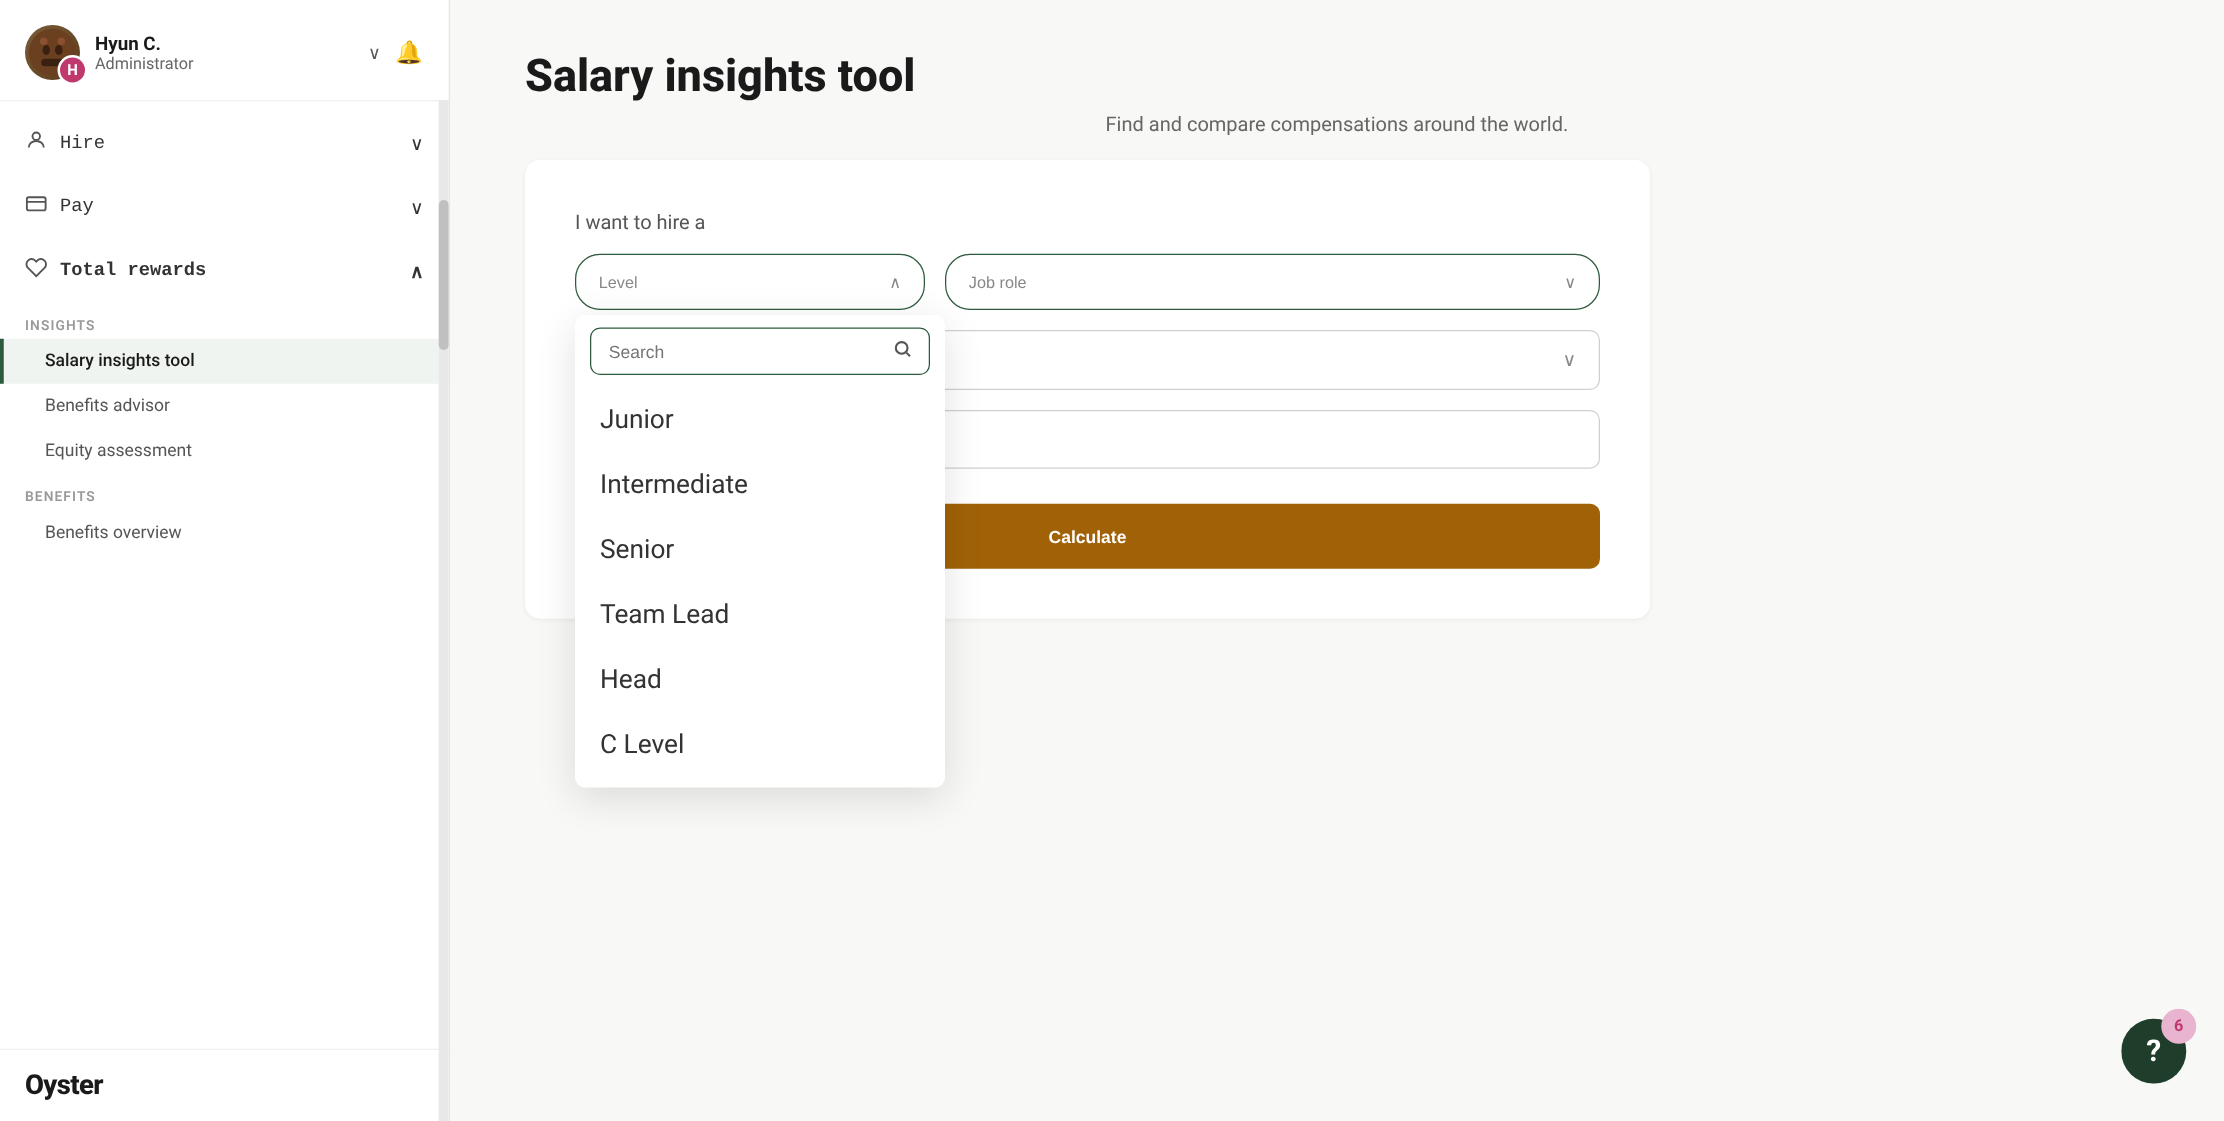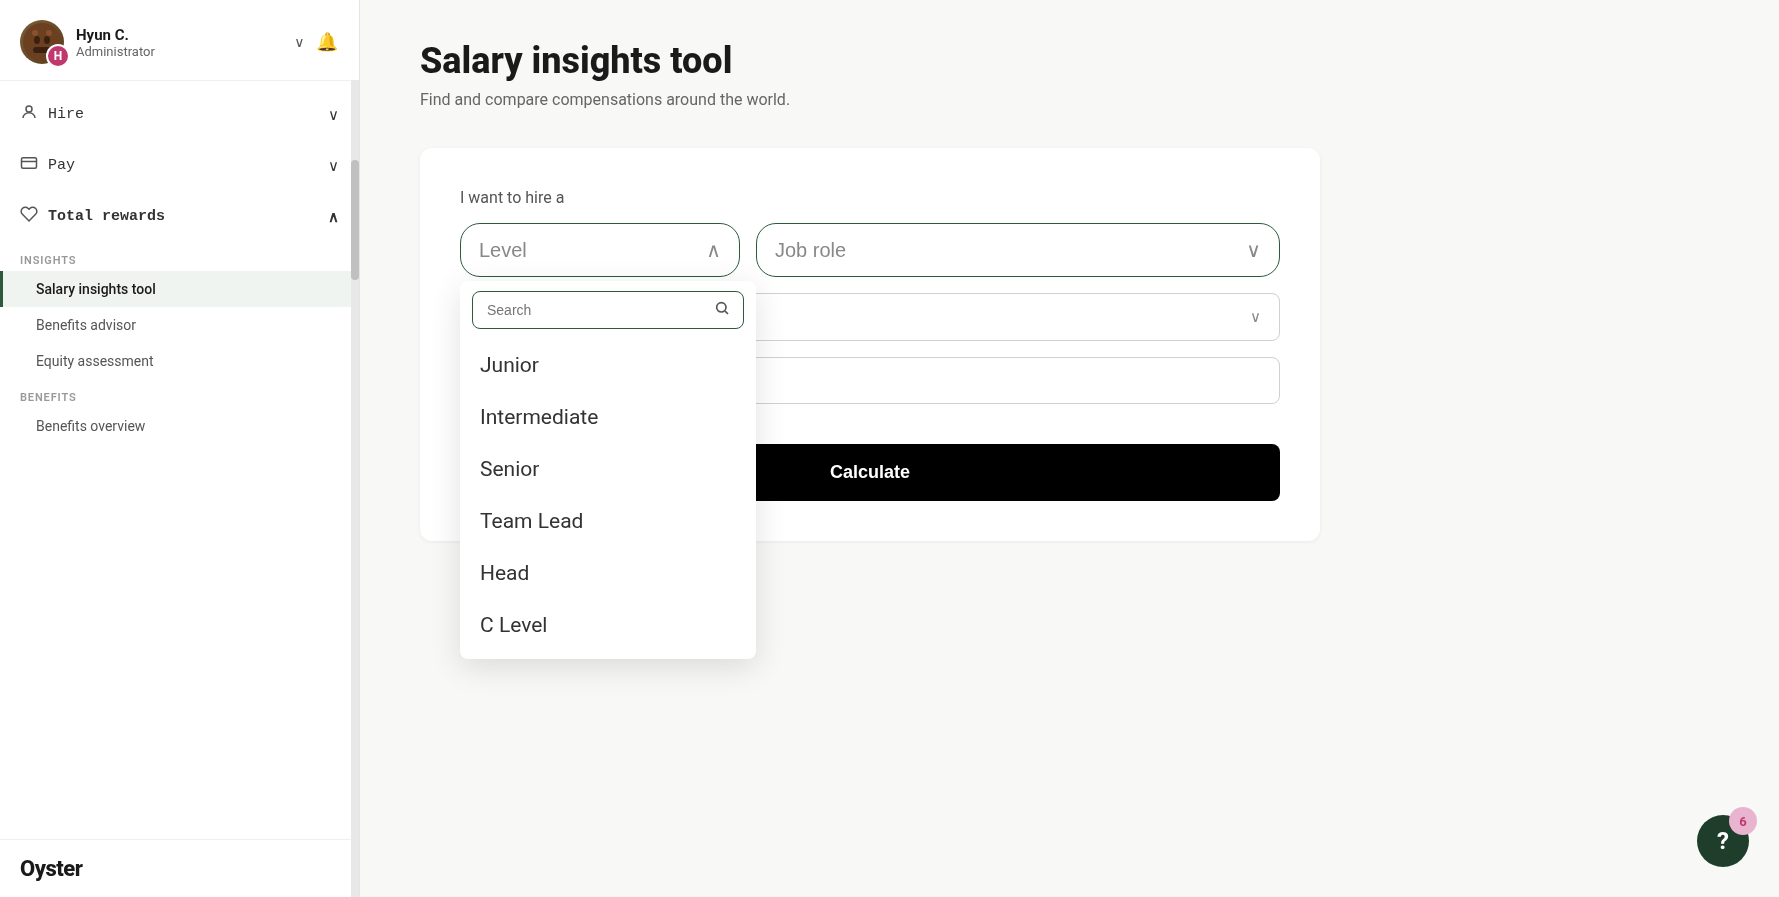--- a/index.html
+++ b/index.html
@@ -124,21 +124,22 @@
     .page-title {
       font-size: 36px;
       font-weight: 800;
       color: #1a1a1a;
       margin-bottom: 8px;
     }
 
     .page-subtitle {
       font-size: 16px;
       color: #666;
-      margin-bottom: 39px;
+      margin-bottom: 19px;
+      text-align: center;
     }
 
     .form-card {
       background: #fff;
       border-radius: 12px;
       padding: 40px;
       box-shadow: 0 1px 4px rgba(0,0,0,0.06);
       max-width: 900px;
       position: relative;
     }
@@ -153,21 +154,21 @@
       display: flex;
       gap: 16px;
       margin-bottom: 16px;
       position: relative;
     }
 
     .select-btn {
       border: 1.5px solid #2d5a3d;
       border-radius: 20px;
       padding: 14px 18px;
-      font-size: 20px;
+      font-size: 13px;
       color: #888;
       background: #fff;
       cursor: pointer;
       display: flex;
       align-items: center;
       justify-content: space-between;
       width: 280px;
     }
 
     .select-btn.wide {
@@ -246,29 +247,29 @@
       border-radius: 8px;
       padding: 14px 18px;
       font-size: 15px;
       color: #888;
       background: #fff;
       outline: none;
     }
 
     .calc-btn {
       width: 100%;
-      background: #000000;
+      background: #a16207;
       color: #fff;
       border: none;
       border-radius: 8px;
       padding: 18px;
-      font-size: 18px;
+      font-size: 14px;
       font-weight: 600;
       cursor: pointer;
-      margin-top: 16px;
+      margin-top: 4px;
     }
 
     
     .help-badge {
       position: fixed;
       bottom: 30px;
       right: 30px;
       display: flex;
       align-items: center;
       gap: 4px;

